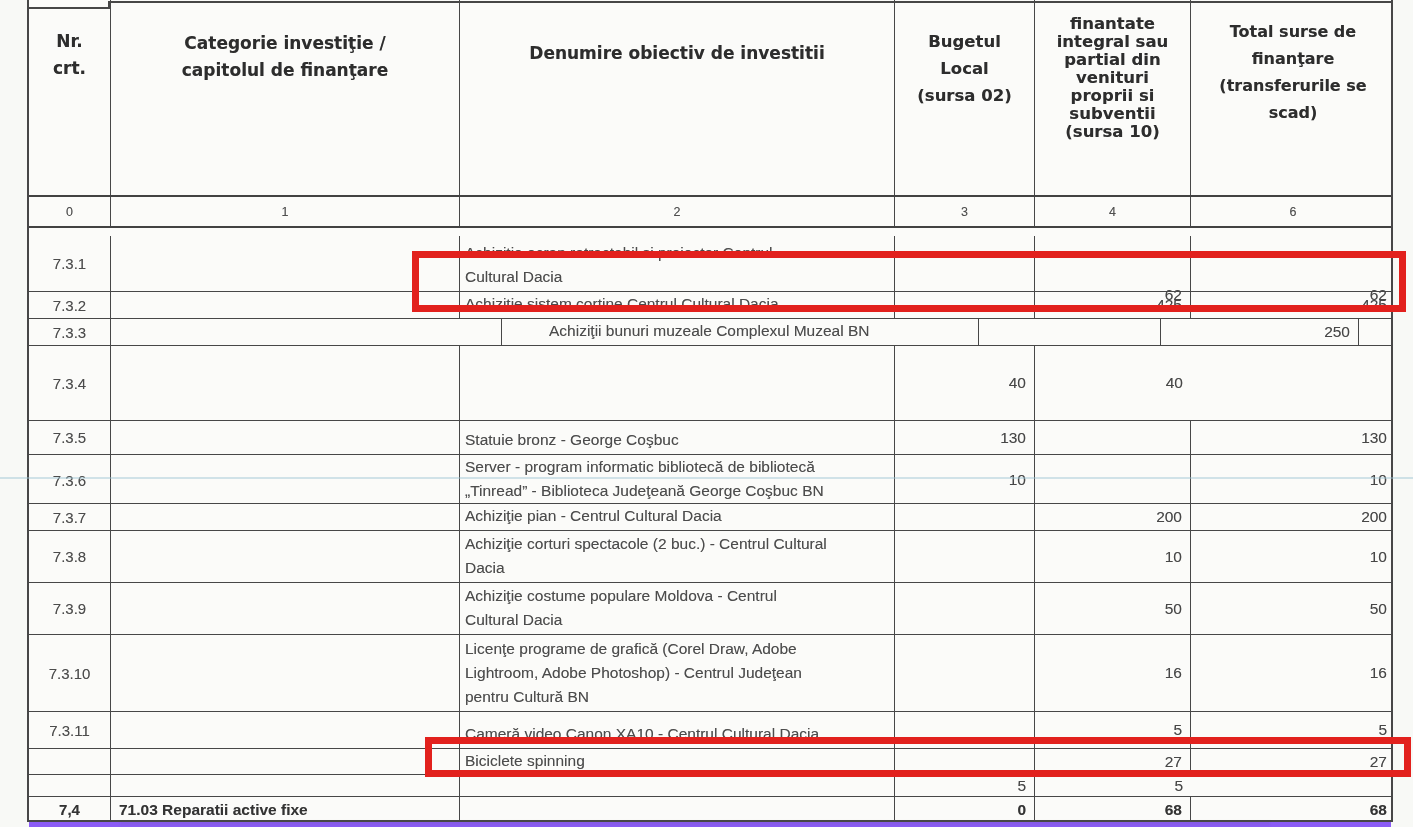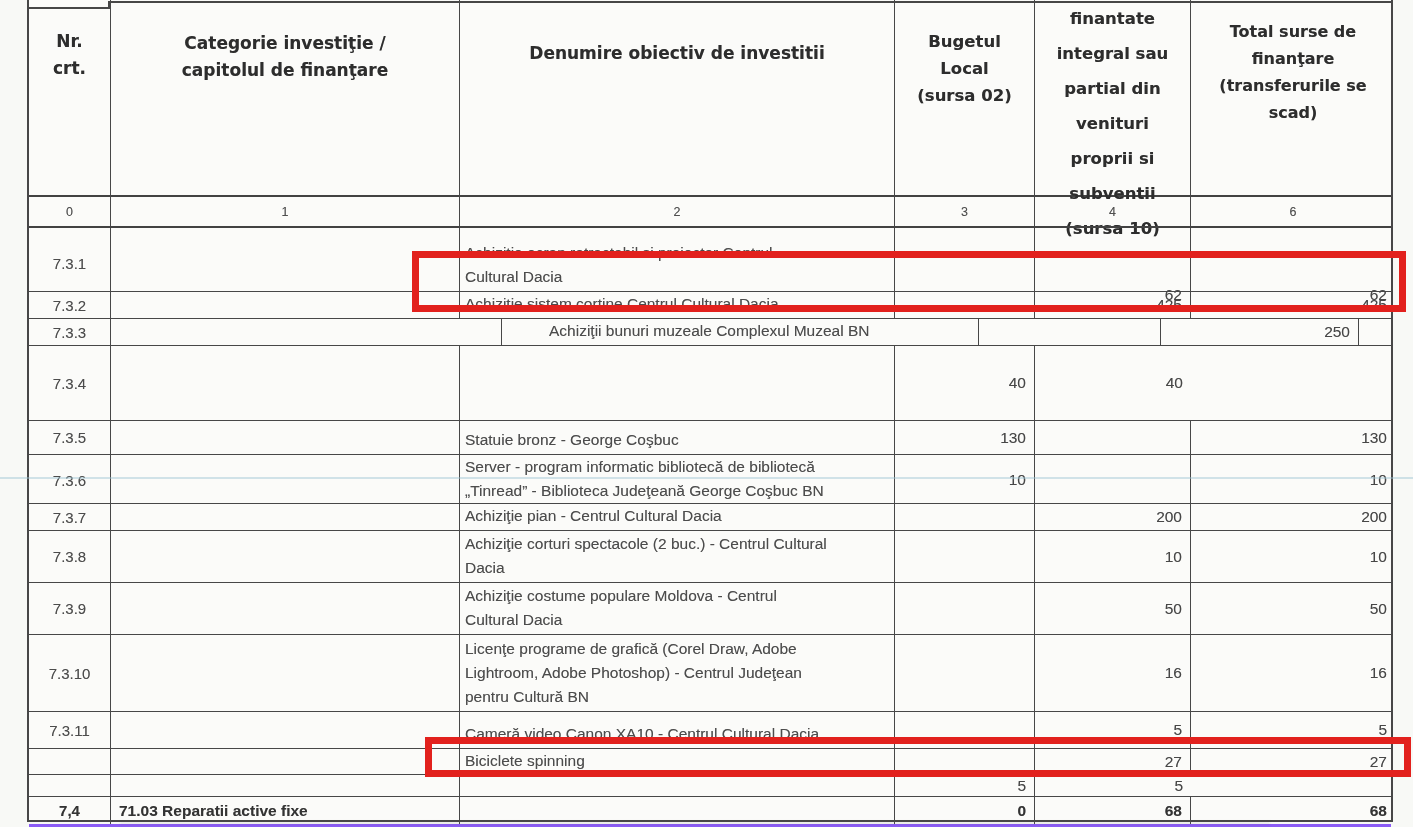--- a/index.html
+++ b/index.html
@@ -30,39 +30,39 @@
     font-family:"DejaVu Sans","Liberation Sans",sans-serif;
     font-weight:bold;color:#2d2d2d;
     white-space:pre-line;text-align:center;
     justify-content:center;line-height:27px;font-size:17px;
     text-shadow:0 0 0.5px rgba(45,45,45,.45);
   }
   .h0{padding-top:28px;}
   .h1{padding-top:30px;}
   .h2{padding-top:40px;}
   .h3{padding-top:28px;font-size:16.5px;}
-  .h4{padding-top:1px;font-size:16.5px;line-height:35px;}
+  .h4{padding-top:15px;font-size:16.5px;line-height:18px;}
   .h5{padding-top:18px;font-size:16px;padding-left:2px;padding-right:2px;}
 
   
   .numrow{height:31px;border-bottom:2px solid #424242;}
   .ncell{justify-content:center;align-items:center;font-size:12.5px;color:#4f4f4f;
     text-shadow:0 0 0.4px rgba(70,70,70,.5);}
 
   
   .cnr{justify-content:center;align-items:center;font-size:15px;color:#4c4c4c;}
   .ccat{align-items:center;padding-left:8px;font-size:15.5px;}
   .cden{align-items:flex-end;padding:0 4px 2px 5px;font-size:15.5px;line-height:24px;
     white-space:pre-line;text-align:left;color:#4c4c4c;}
   .cnum{justify-content:flex-end;align-items:center;padding-right:8px;font-size:15.5px;color:#474747;}
   .cnum span{display:block;}
   .straddle{align-items:flex-end;}
   .straddle span{transform:translateY(13px);position:relative;z-index:4;}
   .bold-row .cell, .bold-row .cell span{font-weight:bold;color:#333;}
-  .bold-row{border-bottom:4px solid #8b5cf6;}
+  .bold-row{border-bottom:6px solid #8b5cf6;}
 
   .trow .cell{text-shadow:0 0 0.45px rgba(74,74,74,.4);}
 
   
   .topline-a{position:absolute;left:27px;top:7px;width:83px;height:2px;background:#474747;}
   .topline-b{position:absolute;left:108px;top:1px;width:1285px;height:2px;background:#474747;}
   .topstub{position:absolute;left:108px;top:1px;width:2px;height:8px;background:#474747;}
   .scanline{position:absolute;left:0;top:477px;width:1413px;height:2px;
     background:rgba(155,195,210,0.45);z-index:5;}
   .bottom-smudge{position:absolute;left:120px;top:821px;width:1150px;height:4px;

